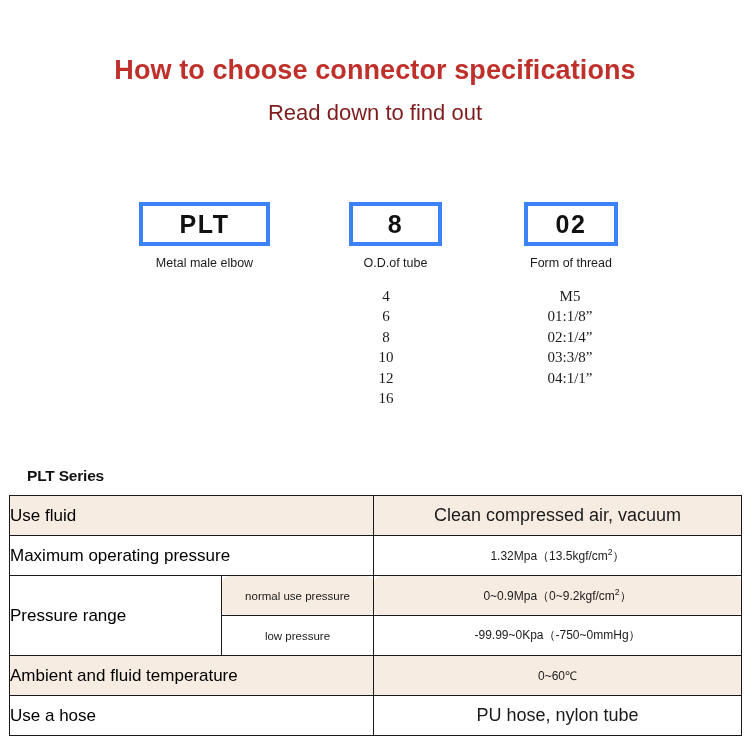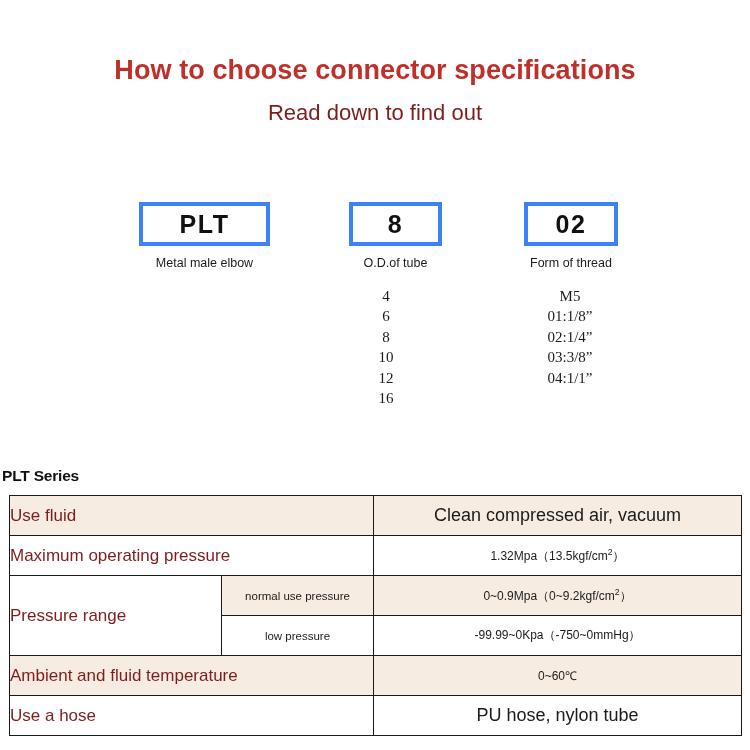--- a/index.html
+++ b/index.html
@@ -86,21 +86,21 @@
     padding: 0;
   }
   .option-list li { white-space: nowrap; }
 
   #list-tube   { left: 330px; top: 286px; width: 112px; text-align: center; }
   #list-thread { left: 500px; top: 286px; width: 140px; text-align: center; }
 
   
   .table-label {
     position: absolute;
-    left: 2px;
+    left: 27px;
     top: 467px;
     font-size: 15.5px;
     font-weight: 700;
     letter-spacing: -0.2px;
     color: #111111;
   }
   .spec-table {
     position: absolute;
     left: 9px;
     top: 495px;
@@ -108,42 +108,42 @@
     border-collapse: collapse;
     table-layout: fixed;
   }
   .spec-table td {
     border: 1px solid #1a1a1a;
     padding: 0;
     vertical-align: middle;
   }
   .cell-label {
     font-size: 17px;
-    color: #7f1d1d;
+    color: #000000;
     padding-left: 13px;
     height: 39px;
   }
   .cell-sublabel {
     font-size: 11.5px;
     color: #1b1b1b;
     text-align: center;
     height: 39px;
   }
   .cell-value {
     font-size: 12px;
     color: #1b1b1b;
     text-align: center;
     height: 39px;
   }
   .cell-value.big {
     font-size: 18px;
   }
   .row-tinted td { background: #f7ece1; }
   .row-plain  td { background: #ffffff; }
-  td.tint   { background: #f7ece1 !important; }
+  td.tint   { background: #f7ece1 !important; border-radius: 8px; }
   td.plain  { background: #ffffff !important; }
   .sup { font-size: 0.72em; vertical-align: super; }
 </style>
 </head>
 <body>
 
 <div class="page-title">How to choose connector specifications</div>
 
 <div class="page-subtitle">Read down to find out</div>
 

